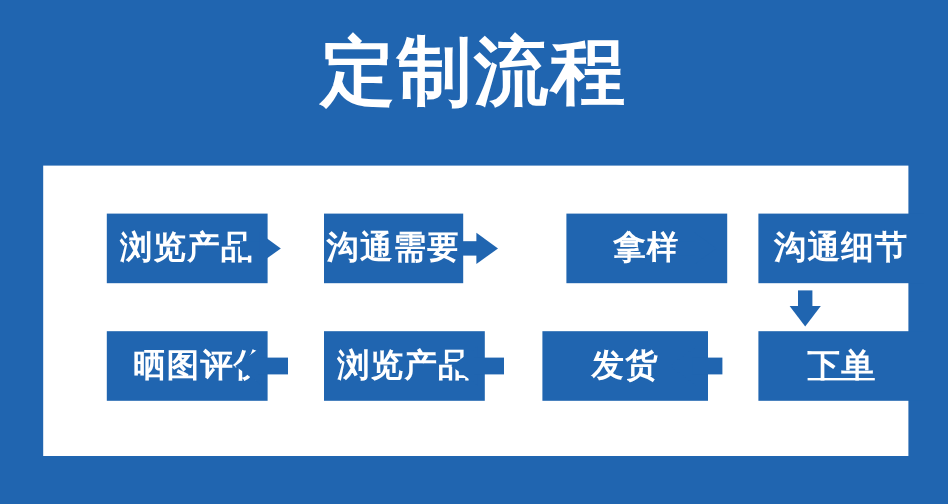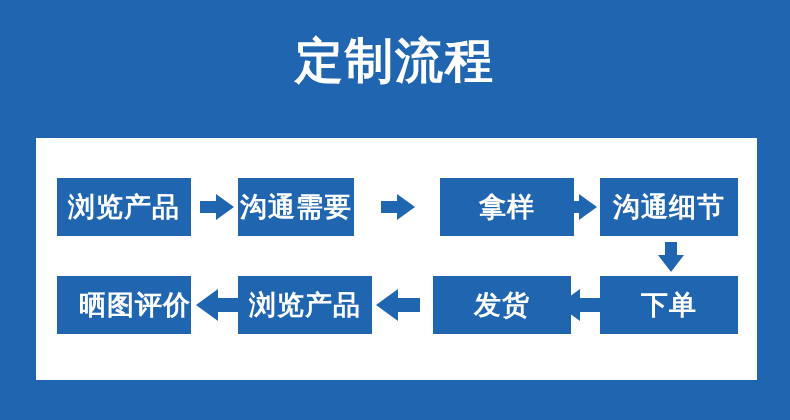--- a/index.html
+++ b/index.html
@@ -19,21 +19,21 @@
     inset: 0;
     background: #2065b0;
   }
   #page-title {
     position: absolute;
     left: 0;
     top: 24px;
     width: 790px;
     text-align: center;
     color: #ffffff;
-    font-size: 48px;
+    font-size: 62px;
     line-height: 72px;
     font-weight: bold;
     letter-spacing: 2px;
     white-space: nowrap;
   }
   #flow-panel {
     position: absolute;
     left: 36px;
     top: 138px;
     width: 721px;
@@ -55,31 +55,32 @@
     background: #2065b0;
     color: #ffffff;
     font-size: 27px;
     font-weight: bold;
     line-height: 58px;
     height: 58px;
     text-align: center;
     white-space: nowrap;
     letter-spacing: 1px;
     box-sizing: border-box;
+    margin-left: 32px;
   }
 
   
   #flow-row-1 .box-a { position: absolute; left: 21px;  width: 134px; }
   #flow-row-1 .box-b { position: absolute; left: 202px; width: 116px; }
   #flow-row-1 .box-c { position: absolute; left: 404px; width: 134px; }
   #flow-row-1 .box-d { position: absolute; left: 564px; width: 138px; }
 
   
-  #flow-row-2 .box-d { position: absolute; left: 564px; width: 138px; }
-  #flow-row-2 .box-c { position: absolute; left: 397px; width: 138px; }
+  #flow-row-2 .box-d { position: absolute; left: 564px; width: 138px; text-decoration: underline; }
+  #flow-row-2 .box-c { position: absolute; left: 384px; width: 138px; }
   #flow-row-2 .box-b { position: absolute; left: 202px; width: 134px; }
   #flow-row-2 .box-a { position: absolute; left: 21px;  width: 134px; text-align: right; }
 
   
   .arrow-right {
     position: absolute;
     width: 34px;
     height: 26px;
     top: 16px;
   }

